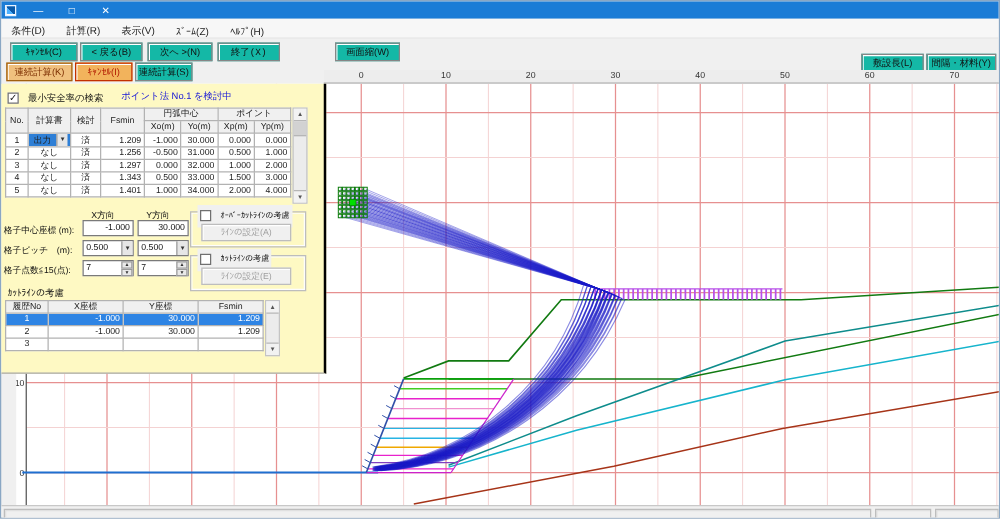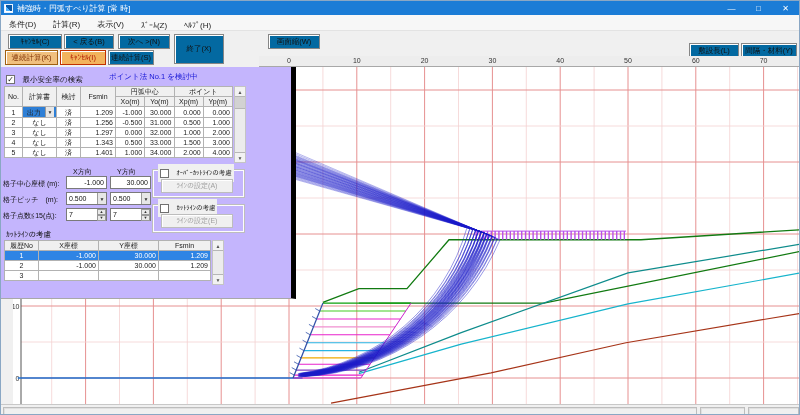--- a/index.html
+++ b/index.html
@@ -12,33 +12,33 @@
     linear-gradient(0deg,#fff 0 1px,transparent 1px),
     linear-gradient(45deg,#4db1ff 0 50%,#0a59a8 50% 100%);border:1px solid #e8f2ff;}
   #wtitle{font-size:8px;white-space:nowrap;overflow:hidden;flex:1;}
   .wctl{width:27px;height:14px;display:flex;align-items:center;justify-content:center;font-size:8px;color:#fff;}
   
   #menubar{position:absolute;left:0;top:14px;width:100%;height:16px;background:#f7f7f7;border-bottom:1px solid #e3e3e3;display:flex;align-items:flex-end;padding-left:8px;}
   .mitem{font-size:8px;color:#1c1c1c;margin-right:17px;white-space:nowrap;}
   
   #toolbar{position:absolute;left:0;top:30px;width:100%;height:25px;background:#f0f0f0;}
   .btn{position:absolute;display:flex;align-items:center;justify-content:center;font-size:7.5px;color:#111;
-       background:#0369a1;border:1px solid #868686;box-shadow:inset 1px 1px 0 #fff;white-space:nowrap;overflow:hidden;}
+       background:#14b8a6;border:1px solid #868686;box-shadow:inset 1px 1px 0 #fff;white-space:nowrap;overflow:hidden;}
   .btn.orange1{background:#f0c07e;border-color:#a06010;color:#7c2d00;}
   .btn.orange2{background:#f2b35c;border-color:#c23000;color:#b01800;}
   
   #ruler{position:absolute;left:258px;top:55px;width:542px;height:11px;background:#ededed;border-bottom:1px solid #a8a8a8;overflow:hidden;}
   .rlab{position:absolute;top:1px;width:18px;margin-left:-9px;text-align:center;font-size:7px;color:#333;}
   #chartwrap{position:absolute;left:12px;top:66px;width:788px;height:337px;background:#fff;}
   
-  #panel{position:absolute;left:0;top:66px;width:295px;height:232px;background:#c4b5fd;border-right:5px solid #000000;border-bottom:1px solid #a8a8a8;}
+  #panel{position:absolute;left:0;top:66px;width:260px;height:232px;background:#fef9c3;border-right:2px solid #000000;border-bottom:1px solid #a8a8a8;}
   .cb{display:inline-block;width:9px;height:9px;background:#fff;border:1px solid #707070;font-size:8px;line-height:8px;text-align:center;color:#222;vertical-align:middle;}
   .cblab{font-size:7.5px;color:#111;vertical-align:middle;margin-left:3px;white-space:nowrap;}
   #searchrow{position:absolute;left:5px;top:3px;white-space:nowrap;}
-  #pointstatus{position:absolute;left:108px;top:5px;font-size:7.5px;color:#1414d6;white-space:nowrap;}
+  #pointstatus{position:absolute;left:96px;top:5px;font-size:7.5px;color:#1414d6;white-space:nowrap;}
   table.grid{border-collapse:collapse;background:#fff;table-layout:fixed;}
   table.grid th,table.grid td{border:1px solid #b2b2b2;font-size:7px;font-weight:normal;color:#222;
       padding:0 2px;height:10px;line-height:9px;white-space:nowrap;overflow:hidden;}
   table.grid th{background:#f0f0f0;text-align:center;}
   #maintable{position:absolute;left:3px;top:19px;width:229px;}
   td.num{text-align:right;}
   td.ctr{text-align:center;}
   td.selcell{background:#2e7fd6;color:#fff;padding:0;}
   .ddwrap{display:flex;align-items:center;height:10px;}
   .ddtext{flex:1;padding-left:2px;font-size:7px;}
@@ -65,39 +65,38 @@
   #statusbar{position:absolute;left:0;top:403px;width:100%;height:12px;background:#f0f0f0;border-top:1px solid #c8c8c8;}
   .stseg{position:absolute;top:2px;height:9px;background:#f0f0f0;border:1px solid #bdbdbd;box-shadow:inset 1px 1px 0 #e0e0e0;}
 </style>
 </head>
 <body>
 
 <div id="app">
 
   <div id="titlebar">
     <span id="appicon"></span>
-    <span id="wtitle">補強時・円弧すべり計算 [常 時]</span>
     <span class="wctl">—</span>
     <span class="wctl">□</span>
     <span class="wctl">✕</span>
   </div>
 
   <div id="menubar">
     <span class="mitem">条件(D)</span>
     <span class="mitem">計算(R)</span>
     <span class="mitem">表示(V)</span>
     <span class="mitem">ｽﾞｰﾑ(Z)</span>
     <span class="mitem">ﾍﾙﾌﾟ(H)</span>
   </div>
 
   <div id="toolbar"></div>
   <div class="btn" style="left:7px;top:33px;width:54px;height:15px;">ｷｬﾝｾﾙ(C)</div>
   <div class="btn" style="left:63px;top:33px;width:50px;height:15px;">&lt; 戻る(B)</div>
   <div class="btn" style="left:117px;top:33px;width:52px;height:15px;">次へ &gt;(N)</div>
-  <div class="btn" style="left:173px;top:33px;width:50px;height:30px;">終了(X)</div>
+  <div class="btn" style="left:173px;top:33px;width:50px;height:15px;font-family:Liberation Mono, monospace;">終了(X)</div>
   <div class="btn" style="left:267px;top:33px;width:52px;height:15px;">画面縮(W)</div>
   <div class="btn orange1" style="left:4px;top:49px;width:53px;height:15px;">連続計算(K)</div>
   <div class="btn orange2" style="left:59px;top:49px;width:46px;height:15px;">ｷｬﾝｾﾙ(I)</div>
   <div class="btn" style="left:107px;top:49px;width:46px;height:15px;">連続計算(S)</div>
   <div class="btn" style="left:688px;top:42px;width:50px;height:15px;">敷設長(L)</div>
   <div class="btn" style="left:740px;top:42px;width:56px;height:15px;">間隔・材料(Y)</div>
 
   <div id="ruler">
       <span class="rlab" style="left: 30px;">0</span>
       <span class="rlab" style="left: 97.8px;">10</span>

